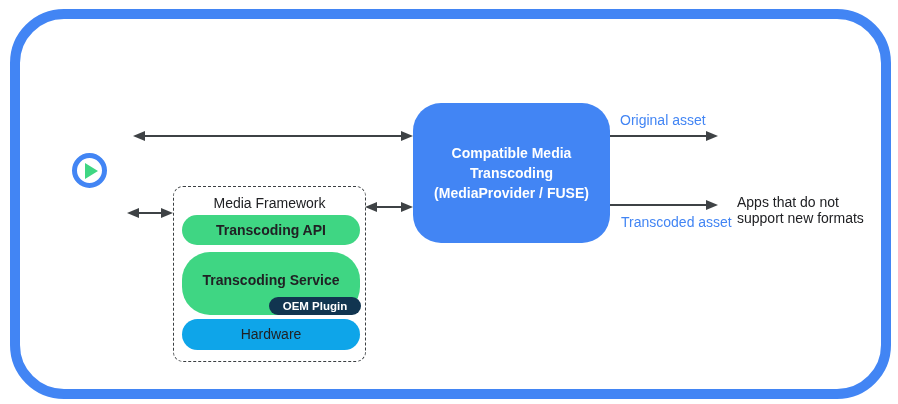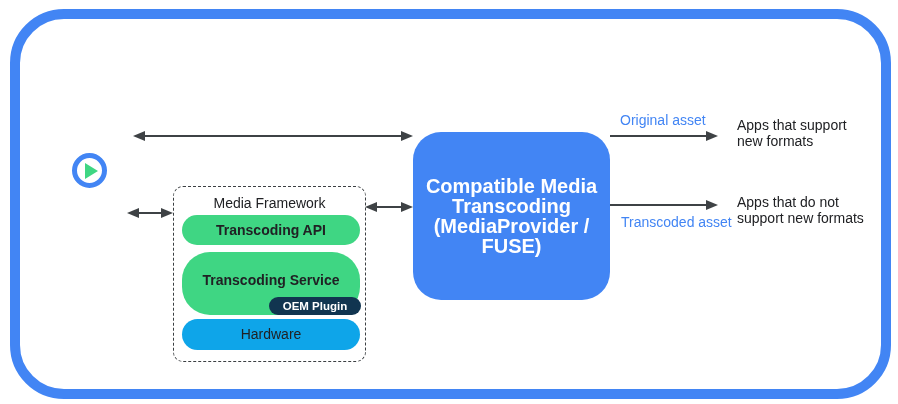--- a/index.html
+++ b/index.html
@@ -109,33 +109,32 @@
     top: 132px; height: 31px;
     line-height: 31px;
     background: #0ea5e9;
     border-radius: 16px;
   }
 
   
   .transcoder {
     position: absolute;
     left: 413px; top: 103px;
-    width: 197px; height: 168px;
+    width: 197px; height: 140px;
     background: #4285F4;
     border-radius: 28px;
     color: #ffffff;
     font-weight: bold;
-    font-size: 20px;
+    font-size: 14px;
     line-height: 20px;
     text-align: center;
     display: flex;
     align-items: center;
     justify-content: center;
     white-space: pre-line;
-    margin-top: 29px;
   }
 
   
   .arrow {
     position: absolute;
     height: 2px;
     background: #3E4245;
   }
   .arrow i {
     position: absolute;
@@ -212,18 +211,16 @@
   <div class="arrow a-original">
     <i class="hr"></i>
   </div>
   <div class="arrow a-transcoded">
     <i class="hr"></i>
   </div>
 
   <div class="asset-label asset-original">Original asset</div>
   <div class="asset-label asset-transcoded">Transcoded asset</div>
 
-  <div class="apps apps-support">Apps that support
-new formats</div>
   <div class="apps apps-not-support">Apps that do not
 support new formats</div>
 
 </div>
 
 </body></html>

